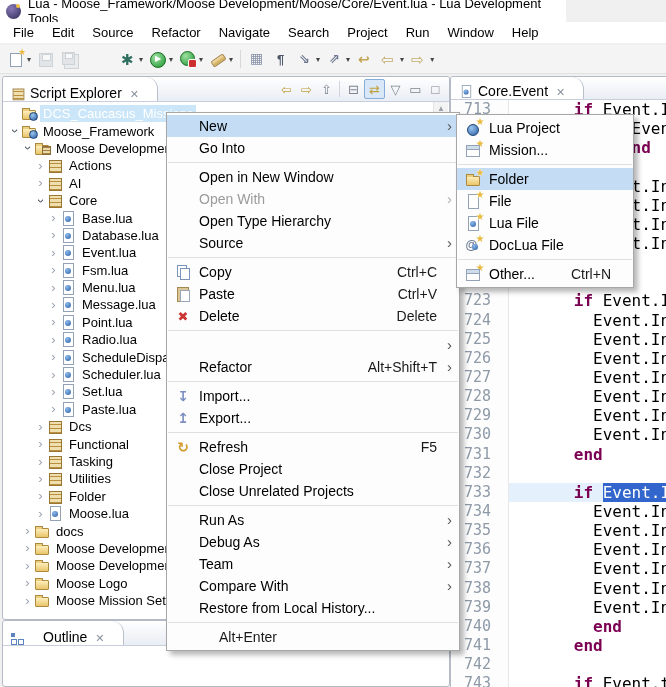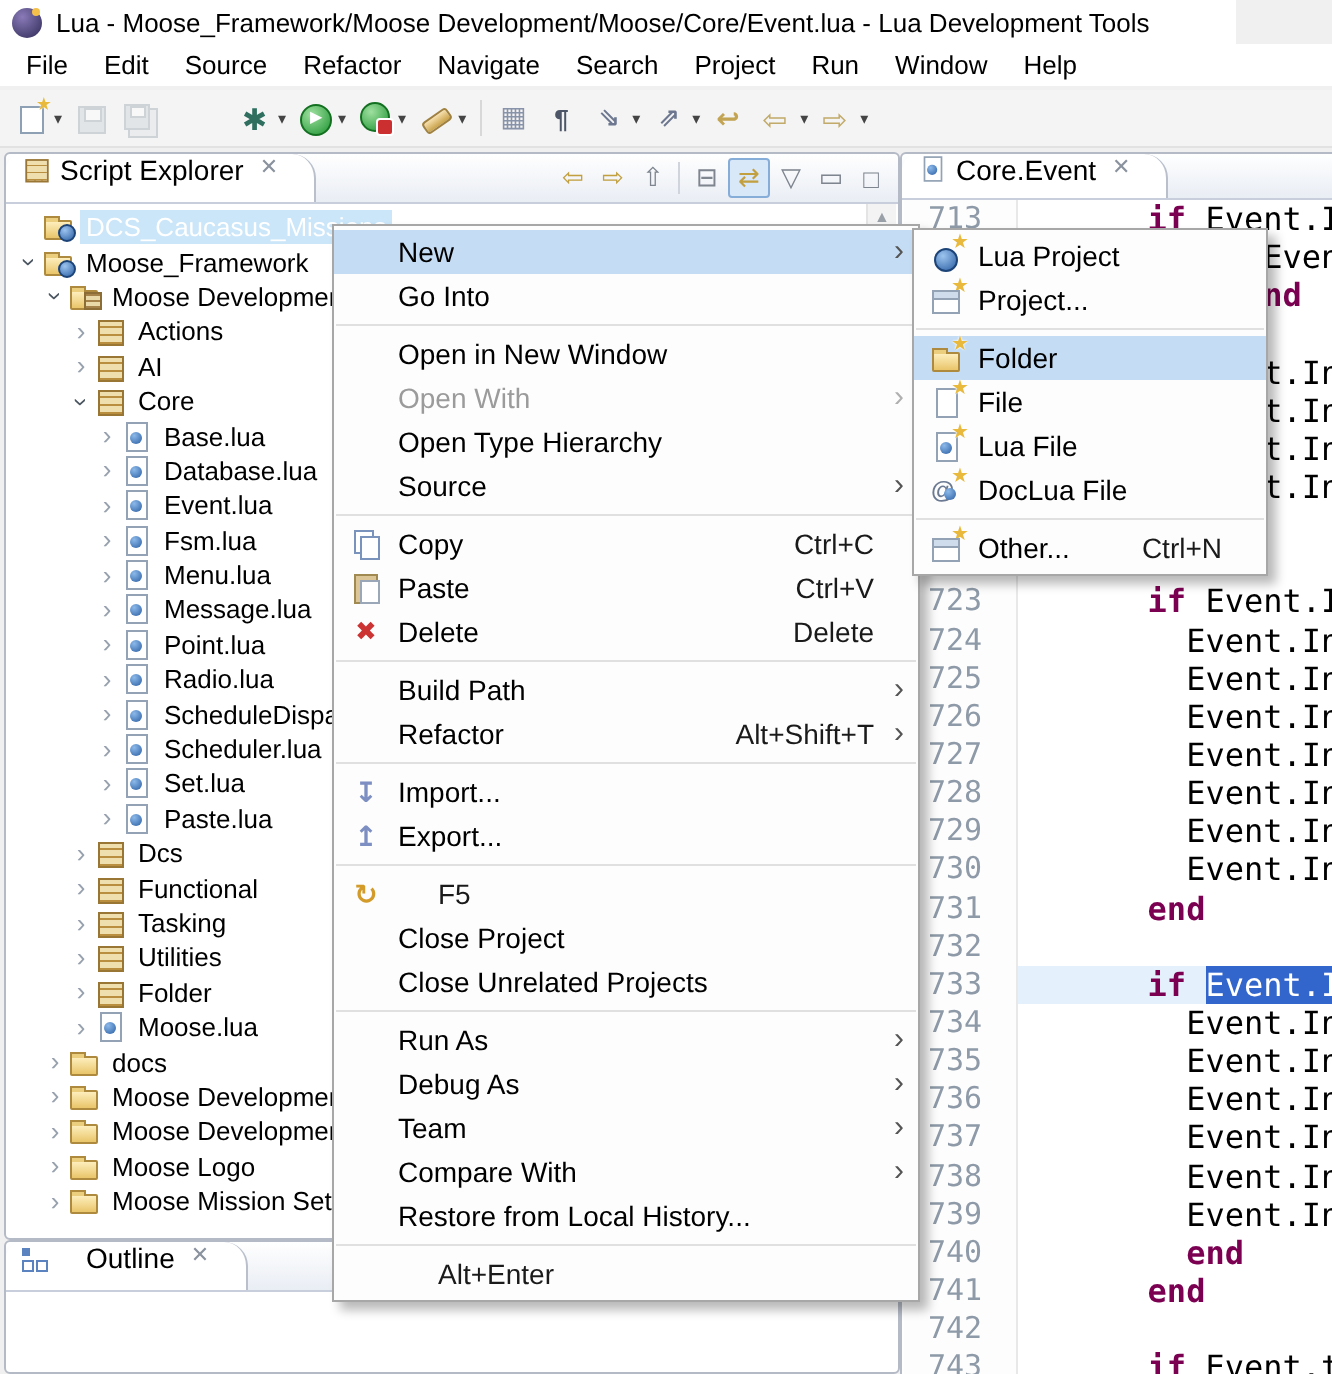--- a/index.html
+++ b/index.html
@@ -1,20 +1,20 @@
 <!DOCTYPE html>
 <html><head>
 <meta charset="utf-8">
 <style>
   html,body{margin:0;padding:0;}
   body{width:666px;height:687px;overflow:hidden;position:relative;background:#f0f0f0;
        font-family:"Liberation Sans","DejaVu Sans",sans-serif;font-size:13px;color:#000;}
   .abs{position:absolute;}
   
-  #titlebar{left:0;top:0;width:618px;height:22px;background:#ffffff;display:flex;align-items:center;padding-left:6px;box-sizing:border-box;}
+  #titlebar{left:0;top:0;width:566px;height:22px;background:#ffffff;display:flex;align-items:center;padding-left:6px;box-sizing:border-box;}
   #app-icon{width:15px;height:15px;border-radius:50%;background:radial-gradient(circle at 35% 30%,#8a7ab8,#2d2a55);position:relative;margin-right:7px;flex:none;}
   #app-icon::after{content:"";position:absolute;right:1px;top:0px;width:4px;height:4px;border-radius:50%;background:#f4c04a;}
   #menubar{left:0;top:22px;width:666px;height:22px;background:#ffffff;display:flex;align-items:center;padding-left:4px;box-sizing:border-box;border-bottom:1px solid #f0f0f0;}
   .mitem{padding:3px 9px;cursor:default;}
   #toolbar{left:0;top:45px;width:666px;height:29px;background:#f4f4f4;display:flex;align-items:center;padding-left:4px;box-sizing:border-box;border-bottom:1px solid #e2e2e2;}
   .tbtn{height:24px;display:flex;align-items:center;padding:0 2px;margin:0 1px;border-radius:3px;}
   .tbtn.disabled{opacity:.4;}
   .dd{font-size:8px;color:#444;margin-left:2px;}
   .tspacer{width:34px;}  .tsep{width:1px;height:18px;background:#d8d8d8;margin:0 4px;}
   
@@ -34,21 +34,21 @@
   .ic-table::before{content:"▦";position:absolute;left:2px;top:-1px;color:#8892a8;font-size:14px;}
   .ic-pilcrow::before{content:"¶";position:absolute;left:5px;top:1px;color:#4d5668;font-size:13px;font-weight:bold;}
   .ic-nexta::before{content:"⇘";position:absolute;left:3px;top:0px;color:#6d7890;font-size:13px;font-weight:bold;}
   .ic-preva::before{content:"⇗";position:absolute;left:3px;top:0px;color:#6d7890;font-size:13px;font-weight:bold;}
   .ic-lastedit::before{content:"↩";position:absolute;left:2px;top:0px;color:#c2a453;font-size:14px;font-weight:bold;}
   .ic-back::before{content:"⇦";position:absolute;left:1px;top:0px;color:#c2ab6a;font-size:15px;}
   .ic-forward::before{content:"⇨";position:absolute;left:1px;top:0px;color:#c2ab6a;font-size:15px;}
   
   .panel{position:absolute;background:#ffffff;border:1px solid #b4bac6;border-radius:3px;}
   .phead{height:24px;background:linear-gradient(#ffffff,#e9edf4);border-bottom:1px solid #c8cedb;display:flex;align-items:center;border-radius:3px 3px 0 0;}
-  .ptab{height:24px;display:flex;align-items:flex-start;background:#fff;border-right:1px solid #b9c0cc;border-radius:8px 12px 0 0;padding:0 18px 0 7px;box-sizing:border-box;font-size:14px;}
+  .ptab{height:24px;display:flex;align-items:flex-end;background:#fff;border-right:1px solid #b9c0cc;border-radius:8px 12px 0 0;padding:0 18px 0 7px;box-sizing:border-box;font-size:14px;}
   .ptab .close{margin-left:8px;color:#8a929e;font-size:11px;}
   .phicons{margin-left:auto;display:flex;align-items:center;padding-right:4px;}
   .phbtn{width:19px;height:18px;display:flex;align-items:center;justify-content:center;font-size:13px;color:#7e858f;border-radius:2px;margin-left:1px;}
   .phbtn.gold{color:#c2a040;}
   .phbtn.active{background:#d9e8f8;border:1px solid #86add8;color:#c2a040;}
   .phsep{width:1px;height:16px;background:#cfd4dd;margin:0 3px;}
   
   #tree{position:absolute;left:1px;top:25px;right:15px;bottom:1px;overflow:hidden;padding-top:3px;}
   .trow{height:17.4px;display:flex;align-items:center;white-space:nowrap;}
   .chev{width:13px;flex:none;text-align:center;color:#98a2ae;font-size:13px;line-height:10px;}
@@ -464,21 +464,20 @@
     <div class="mrow">
       <span class="micon">
         <span class="mi-delete">✖</span>
       </span>
       <span class="mlabel">Delete</span>
       <span class="mshort">Delete</span>
     </div>
     <div class="msep"></div>
     <div class="mrow">
       <span class="micon"></span>
-      <span class="mlabel">Build Path</span>
       <span class="marrow">›</span>
     </div>
     <div class="mrow">
       <span class="micon"></span>
       <span class="mlabel">Refactor</span>
       <span class="mshort">Alt+Shift+T</span>
       <span class="marrow">›</span>
     </div>
     <div class="msep"></div>
     <div class="mrow">
@@ -491,20 +490,21 @@
       <span class="micon">
         <span class="mi-export">↥</span>
       </span>
       <span class="mlabel">Export...</span>
     </div>
     <div class="msep"></div>
     <div class="mrow">
       <span class="micon">
         <span class="mi-refresh">↻</span>
       </span>
+      <span class="mlabel">Refresh</span>
       <span class="mshort">F5</span>
     </div>
     <div class="mrow">
       <span class="micon"></span>
       <span class="mlabel">Close Project</span>
     </div>
     <div class="mrow">
       <span class="micon"></span>
       <span class="mlabel">Close Unrelated Projects</span>
     </div>
@@ -548,21 +548,21 @@
         </span>
       </span>
       <span class="mlabel">Lua Project</span>
     </div>
     <div class="mrow">
       <span class="micon">
         <span class="ti ic-window">
           <span class="nstar">★</span>
         </span>
       </span>
-      <span class="mlabel">Project...</span>
+      <span class="mlabel">Mission...</span>
     </div>
     <div class="msep"></div>
     <div class="mrow hl">
       <span class="micon">
         <span class="ti ic-folder">
           <span class="nstar">★</span>
         </span>
       </span>
       <span class="mlabel">Folder</span>
     </div>

